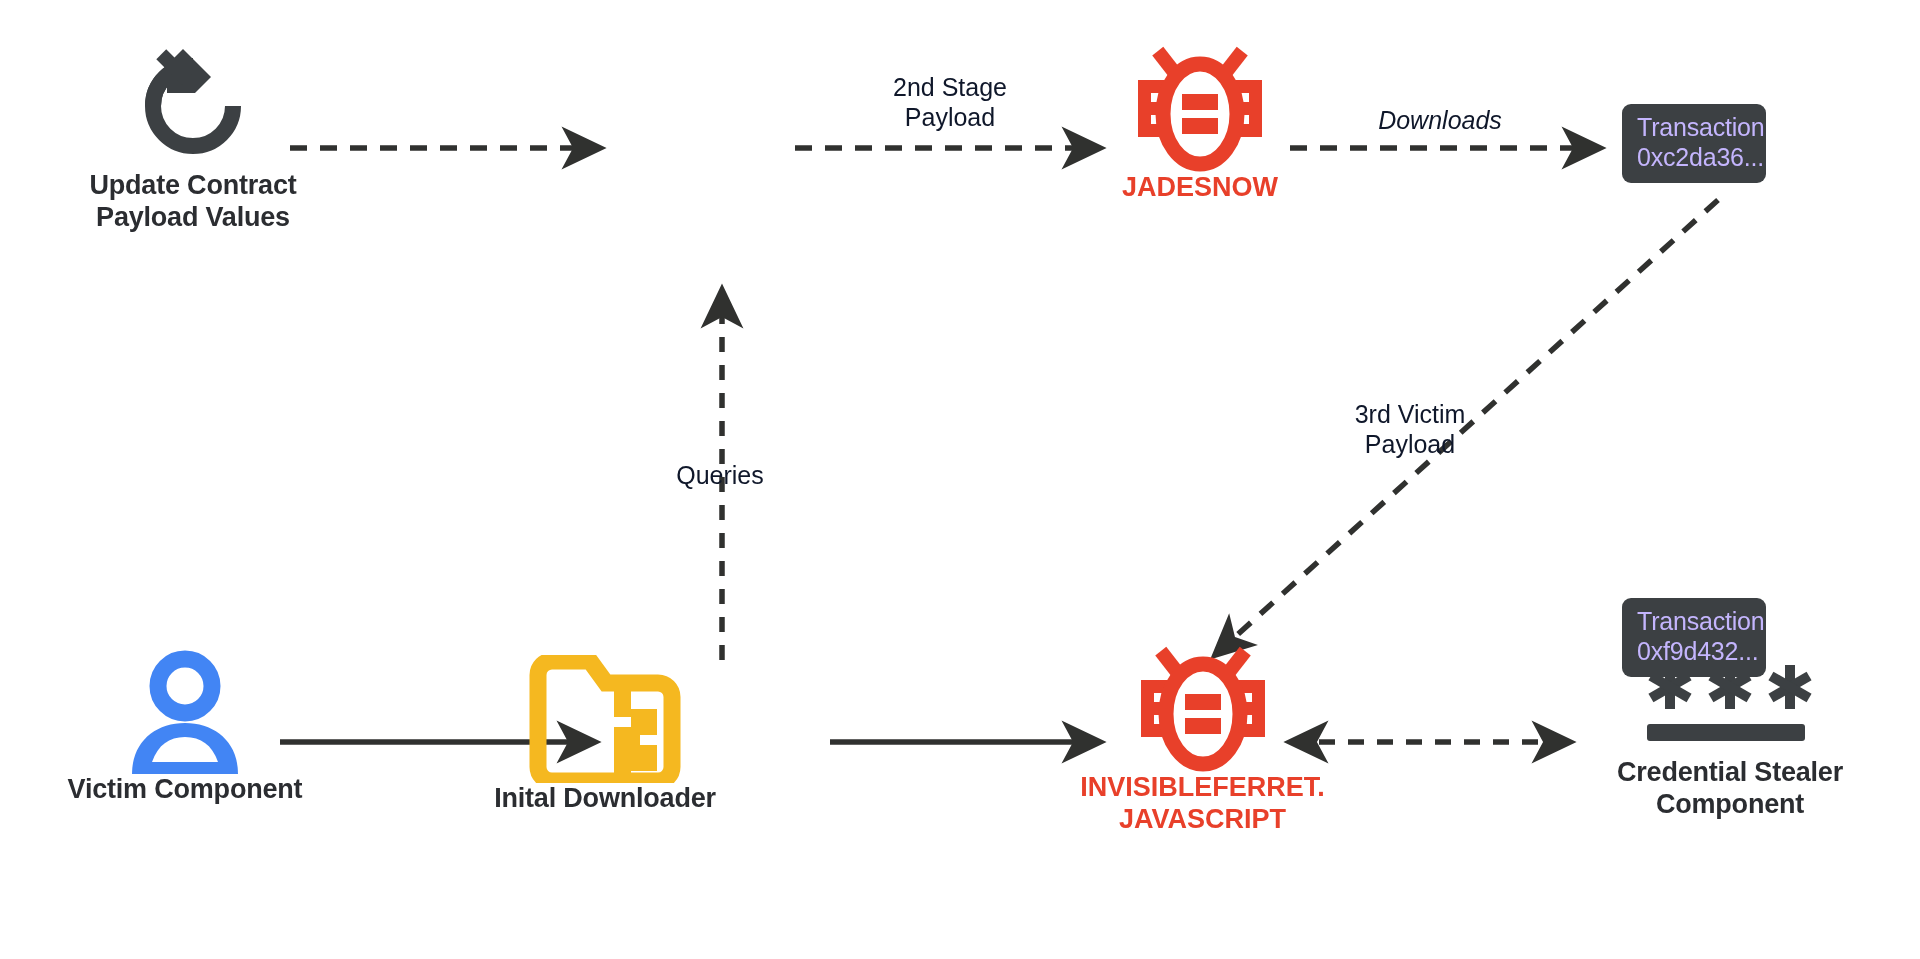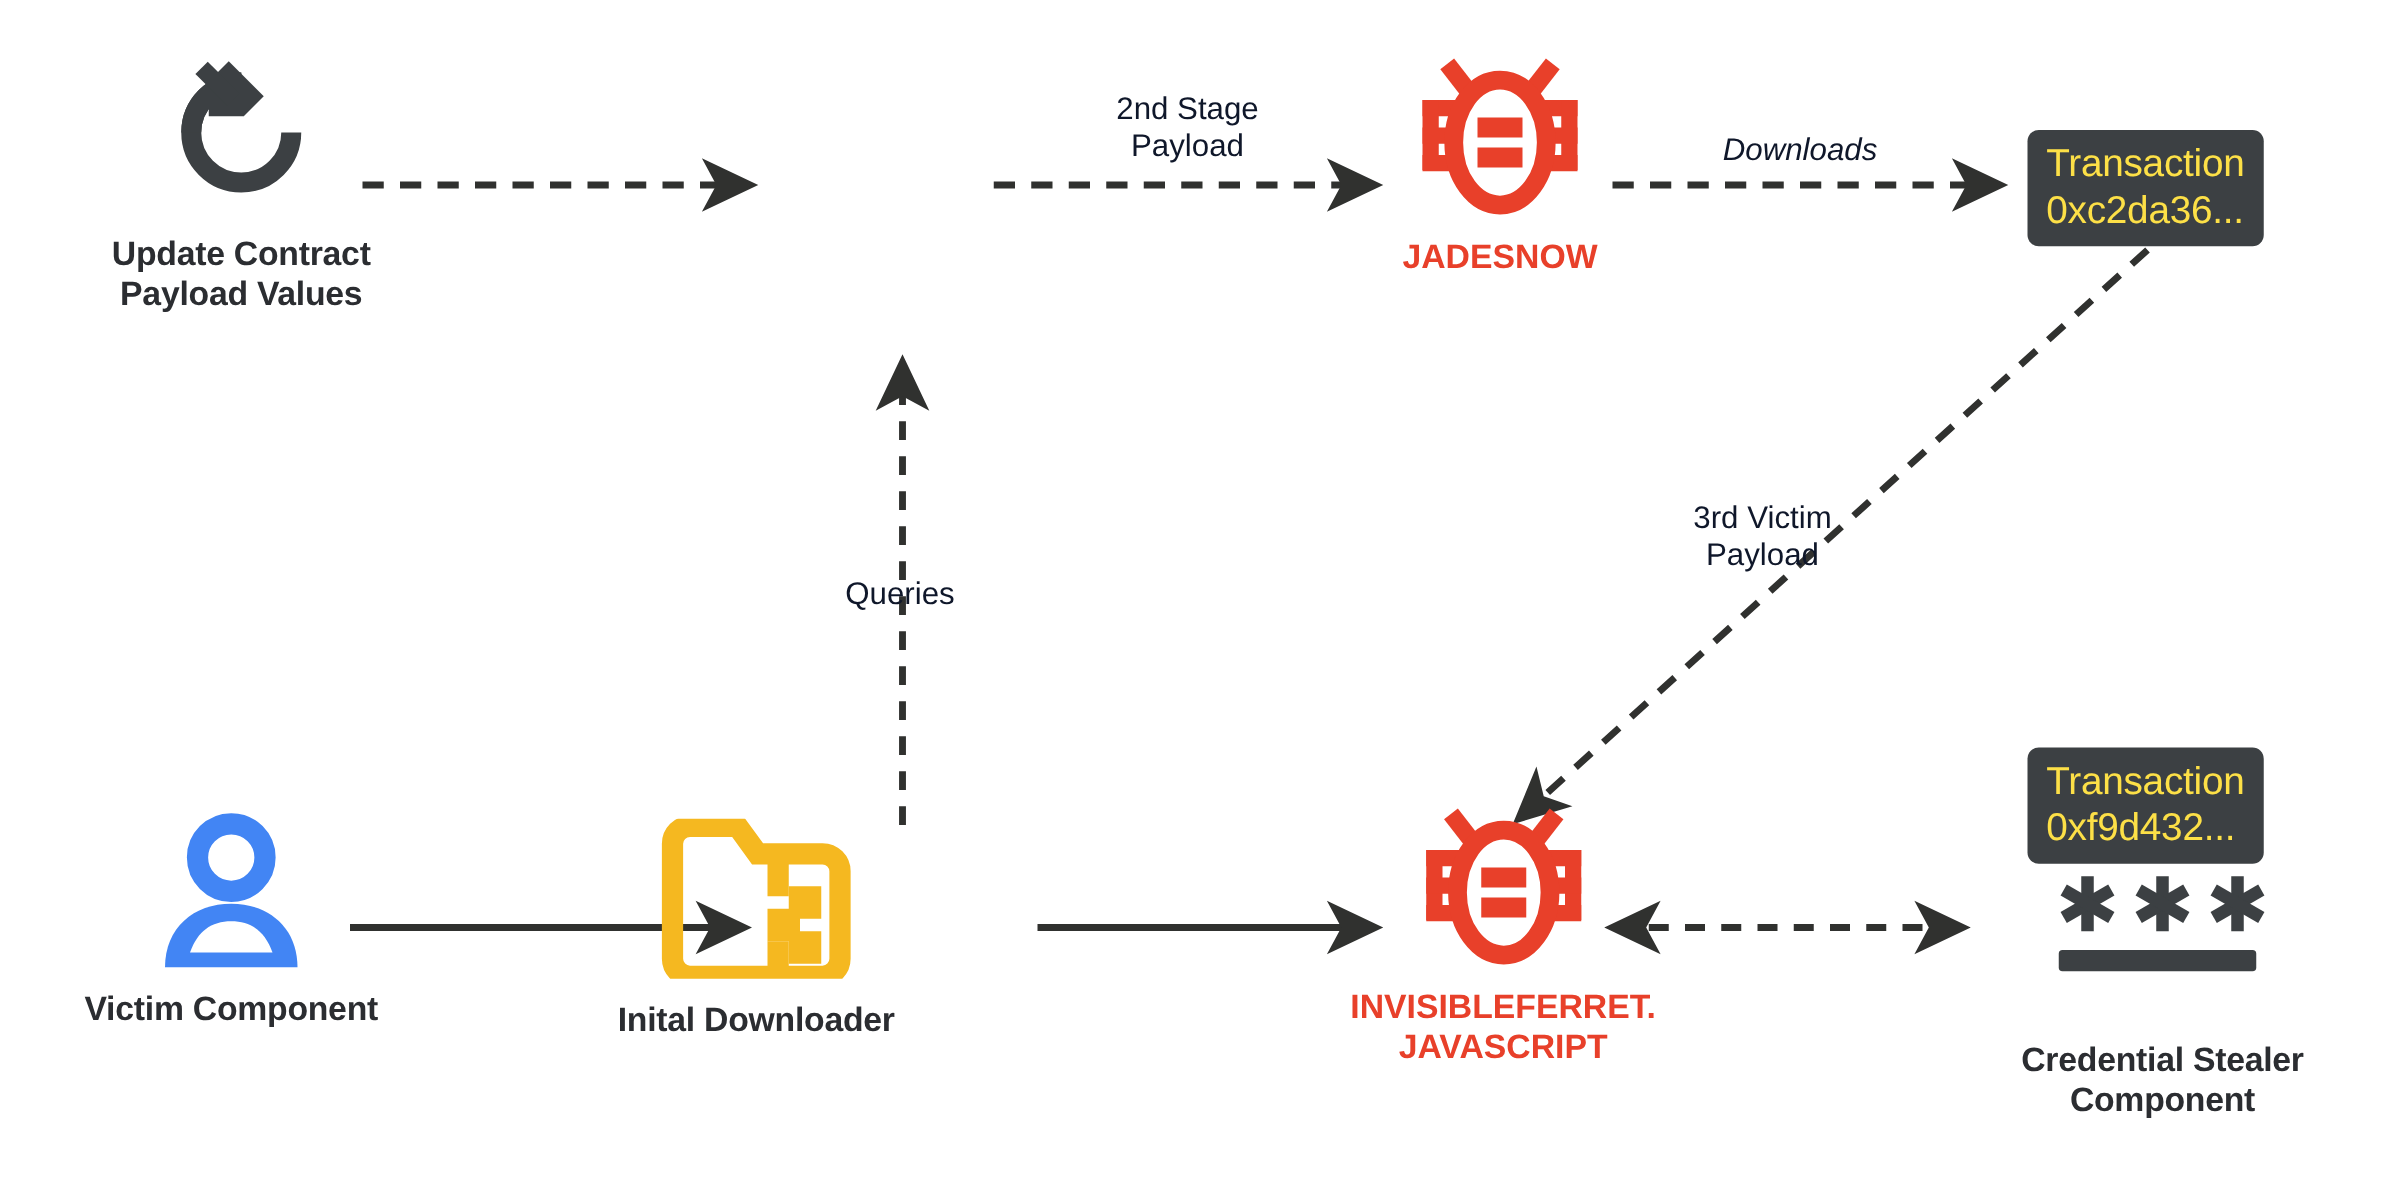--- a/index.html
+++ b/index.html
@@ -23,21 +23,21 @@
     pointer-events: none;
   }
   .node {
     position: absolute;
     display: flex;
     flex-direction: column;
     align-items: center;
   }
   .node-icon { display: block; }
   .node-label {
-    margin-top: 18px;
+    margin-top: 0;
     font-size: 27px;
     font-weight: 700;
     color: #2b2d31;
     text-align: center;
     line-height: 1.18;
     white-space: pre-line;
     letter-spacing: -0.2px;
   }
   .node-label.red { color: #e8402a; font-weight: 700; letter-spacing: 0px; }
   .edge-label {
@@ -45,24 +45,24 @@
     font-size: 25px;
     color: #0f172a;
     text-align: center;
     line-height: 1.2;
     white-space: pre-line;
     font-weight: 400;
   }
   .txbox {
     position: absolute;
     background: #3c4043;
-    color: #fde047;
+    color: #c4b5fd;
     border-radius: 9px;
-    padding: 9px 15px 11px 15px;
-    font-size: 31px;
+    padding: 9px 1px 11px 15px;
+    font-size: 25px;
     line-height: 1.18;
     white-space: pre-line;
     font-weight: 400;
     letter-spacing: -0.2px;
   }
   .credbar {
     width: 158px;
     height: 17px;
     background: #3c4043;
     border-radius: 3px;
@@ -190,21 +190,21 @@
       <rect x="96" y="60" width="30" height="13" fill="#e8402a"></rect>
       <rect x="96" y="82" width="30" height="13" fill="#e8402a"></rect>
       <ellipse cx="64" cy="72" rx="37" ry="50" fill="none" stroke="#e8402a" stroke-width="15"></ellipse>
       <rect x="46" y="52" width="36" height="16" fill="#e8402a"></rect>
       <rect x="46" y="76" width="36" height="16" fill="#e8402a"></rect>
     </svg>
     <div class="node-label red">INVISIBLEFERRET.
 JAVASCRIPT</div>
   </div>
 
-  <div class="node" style="left:1580px; top:700px; width:300px;gap:40px;">
+  <div class="node" style="left:1580px; top:664px; width:300px;">
     <div>
       <div class="stars-row">
         <svg width="46" height="46" viewBox="0 0 46 46">
           <g fill="#3c4043">
             <rect x="18" y="1" width="10" height="44"></rect>
             <rect x="18" y="1" width="10" height="44" transform="rotate(60 23 23)"></rect>
             <rect x="18" y="1" width="10" height="44" transform="rotate(120 23 23)"></rect>
           </g>
         </svg>
         <svg width="46" height="46" viewBox="0 0 46 46">

